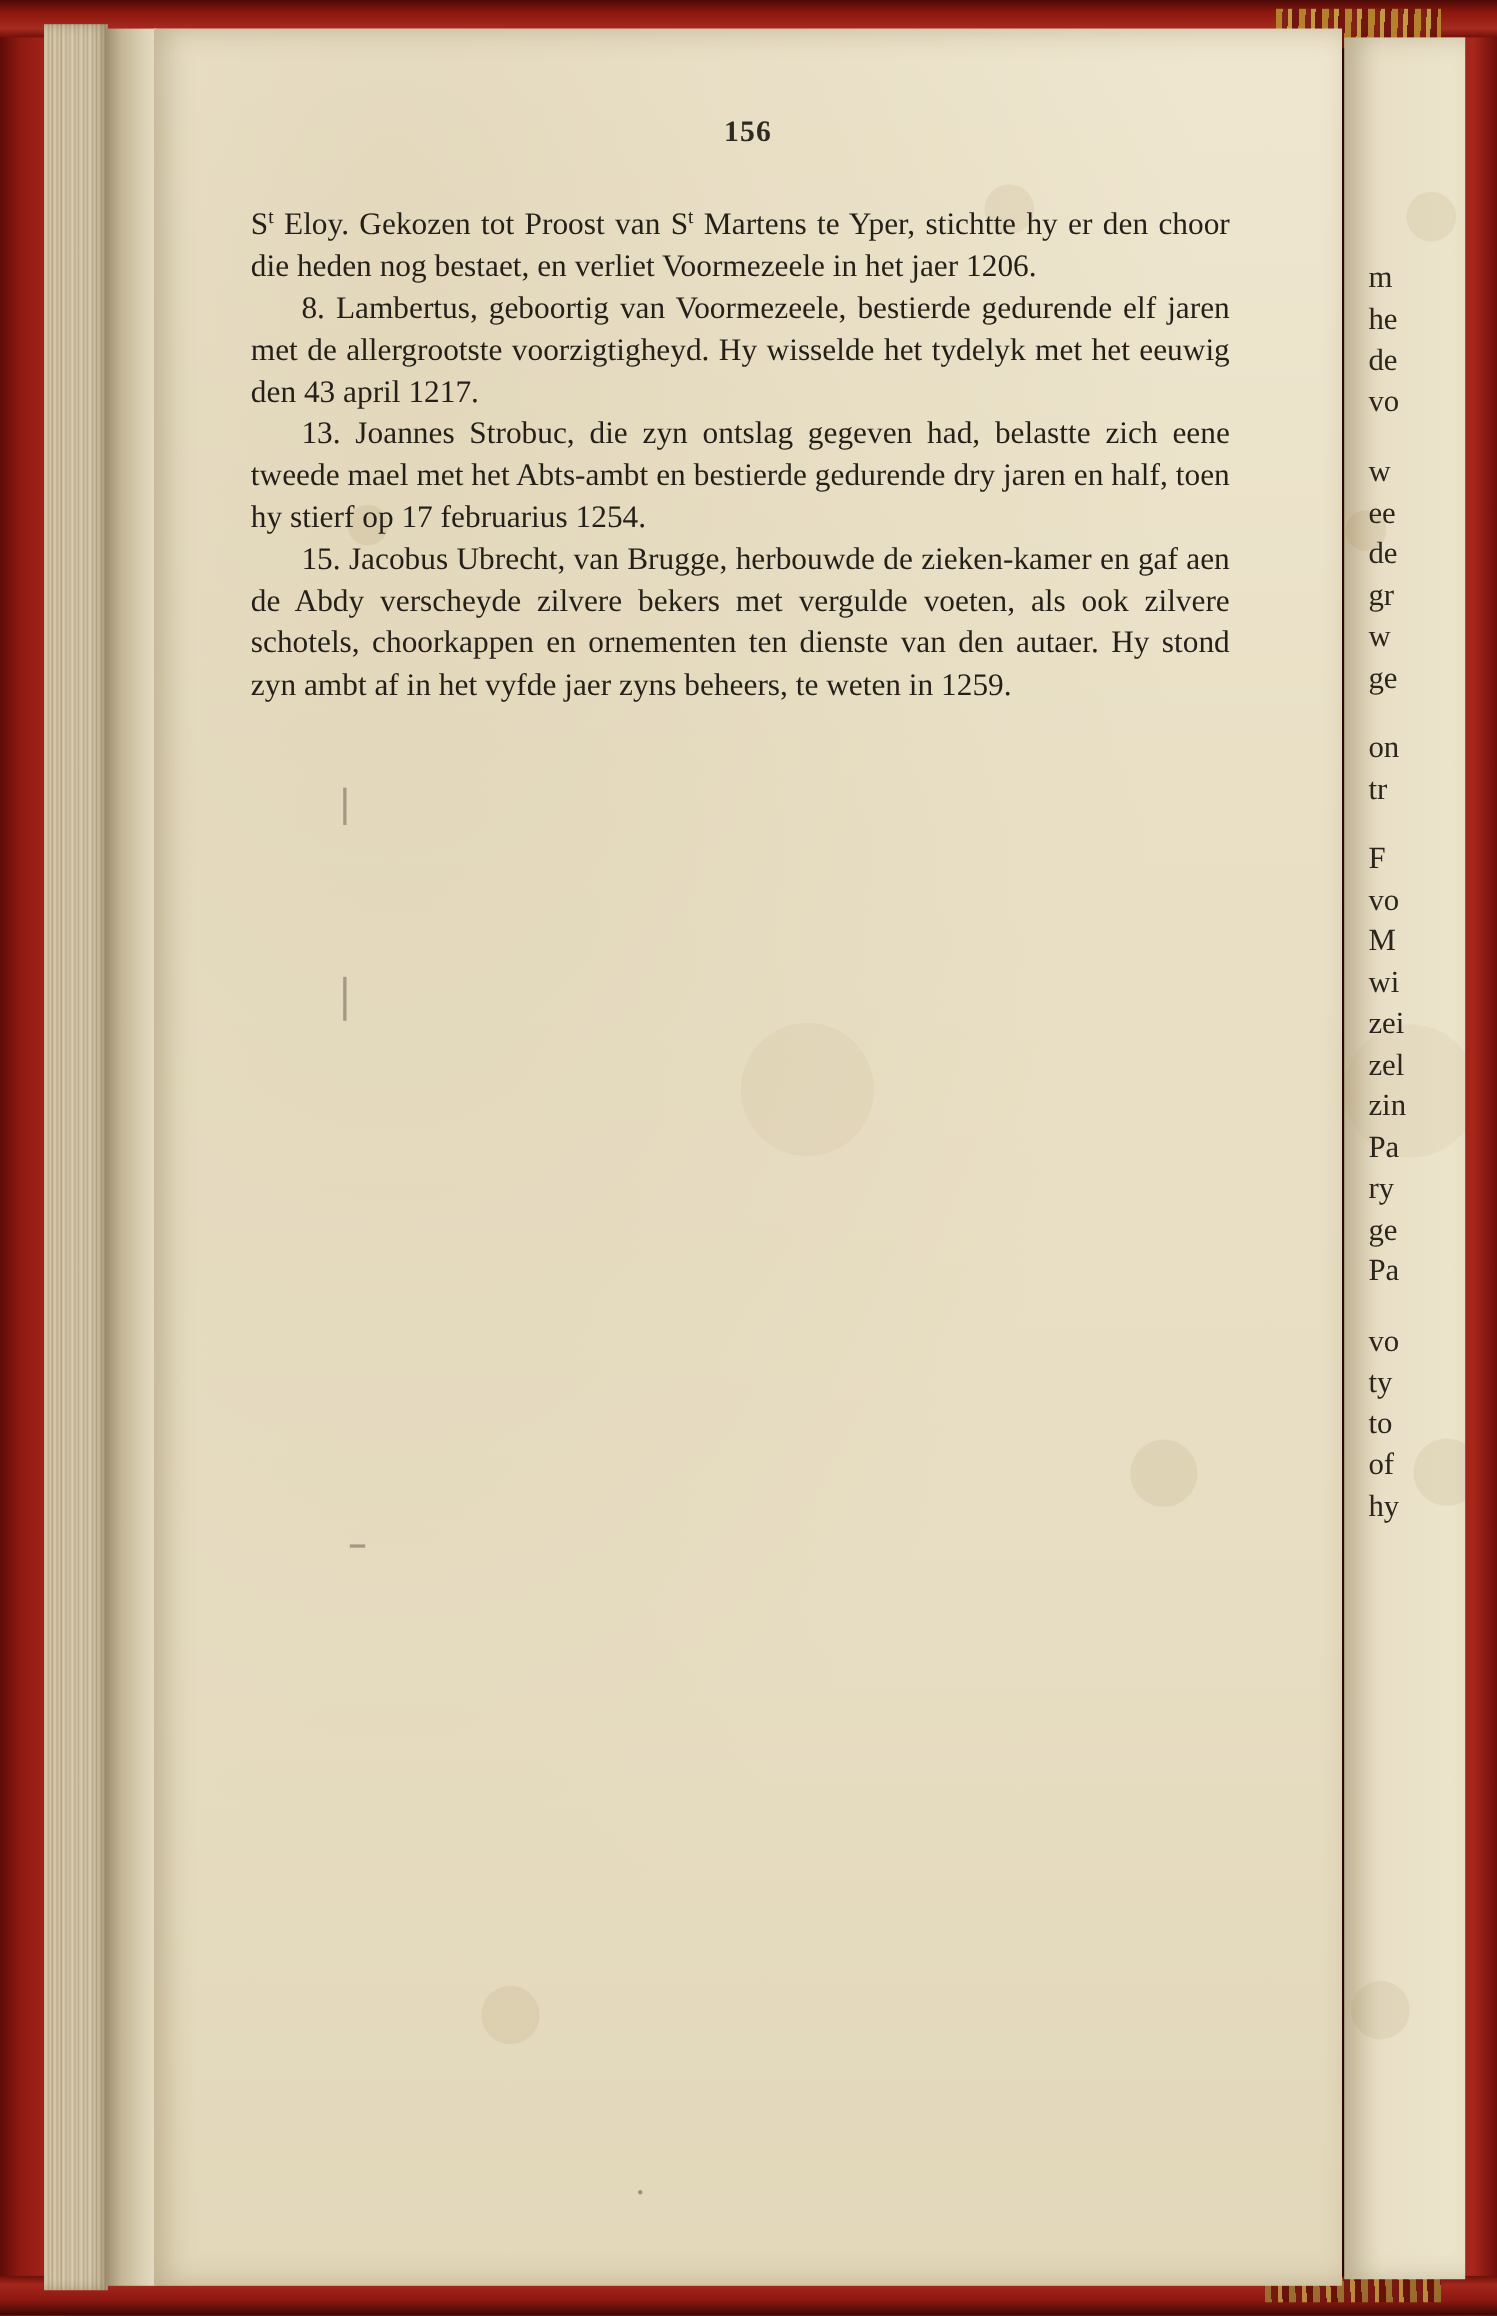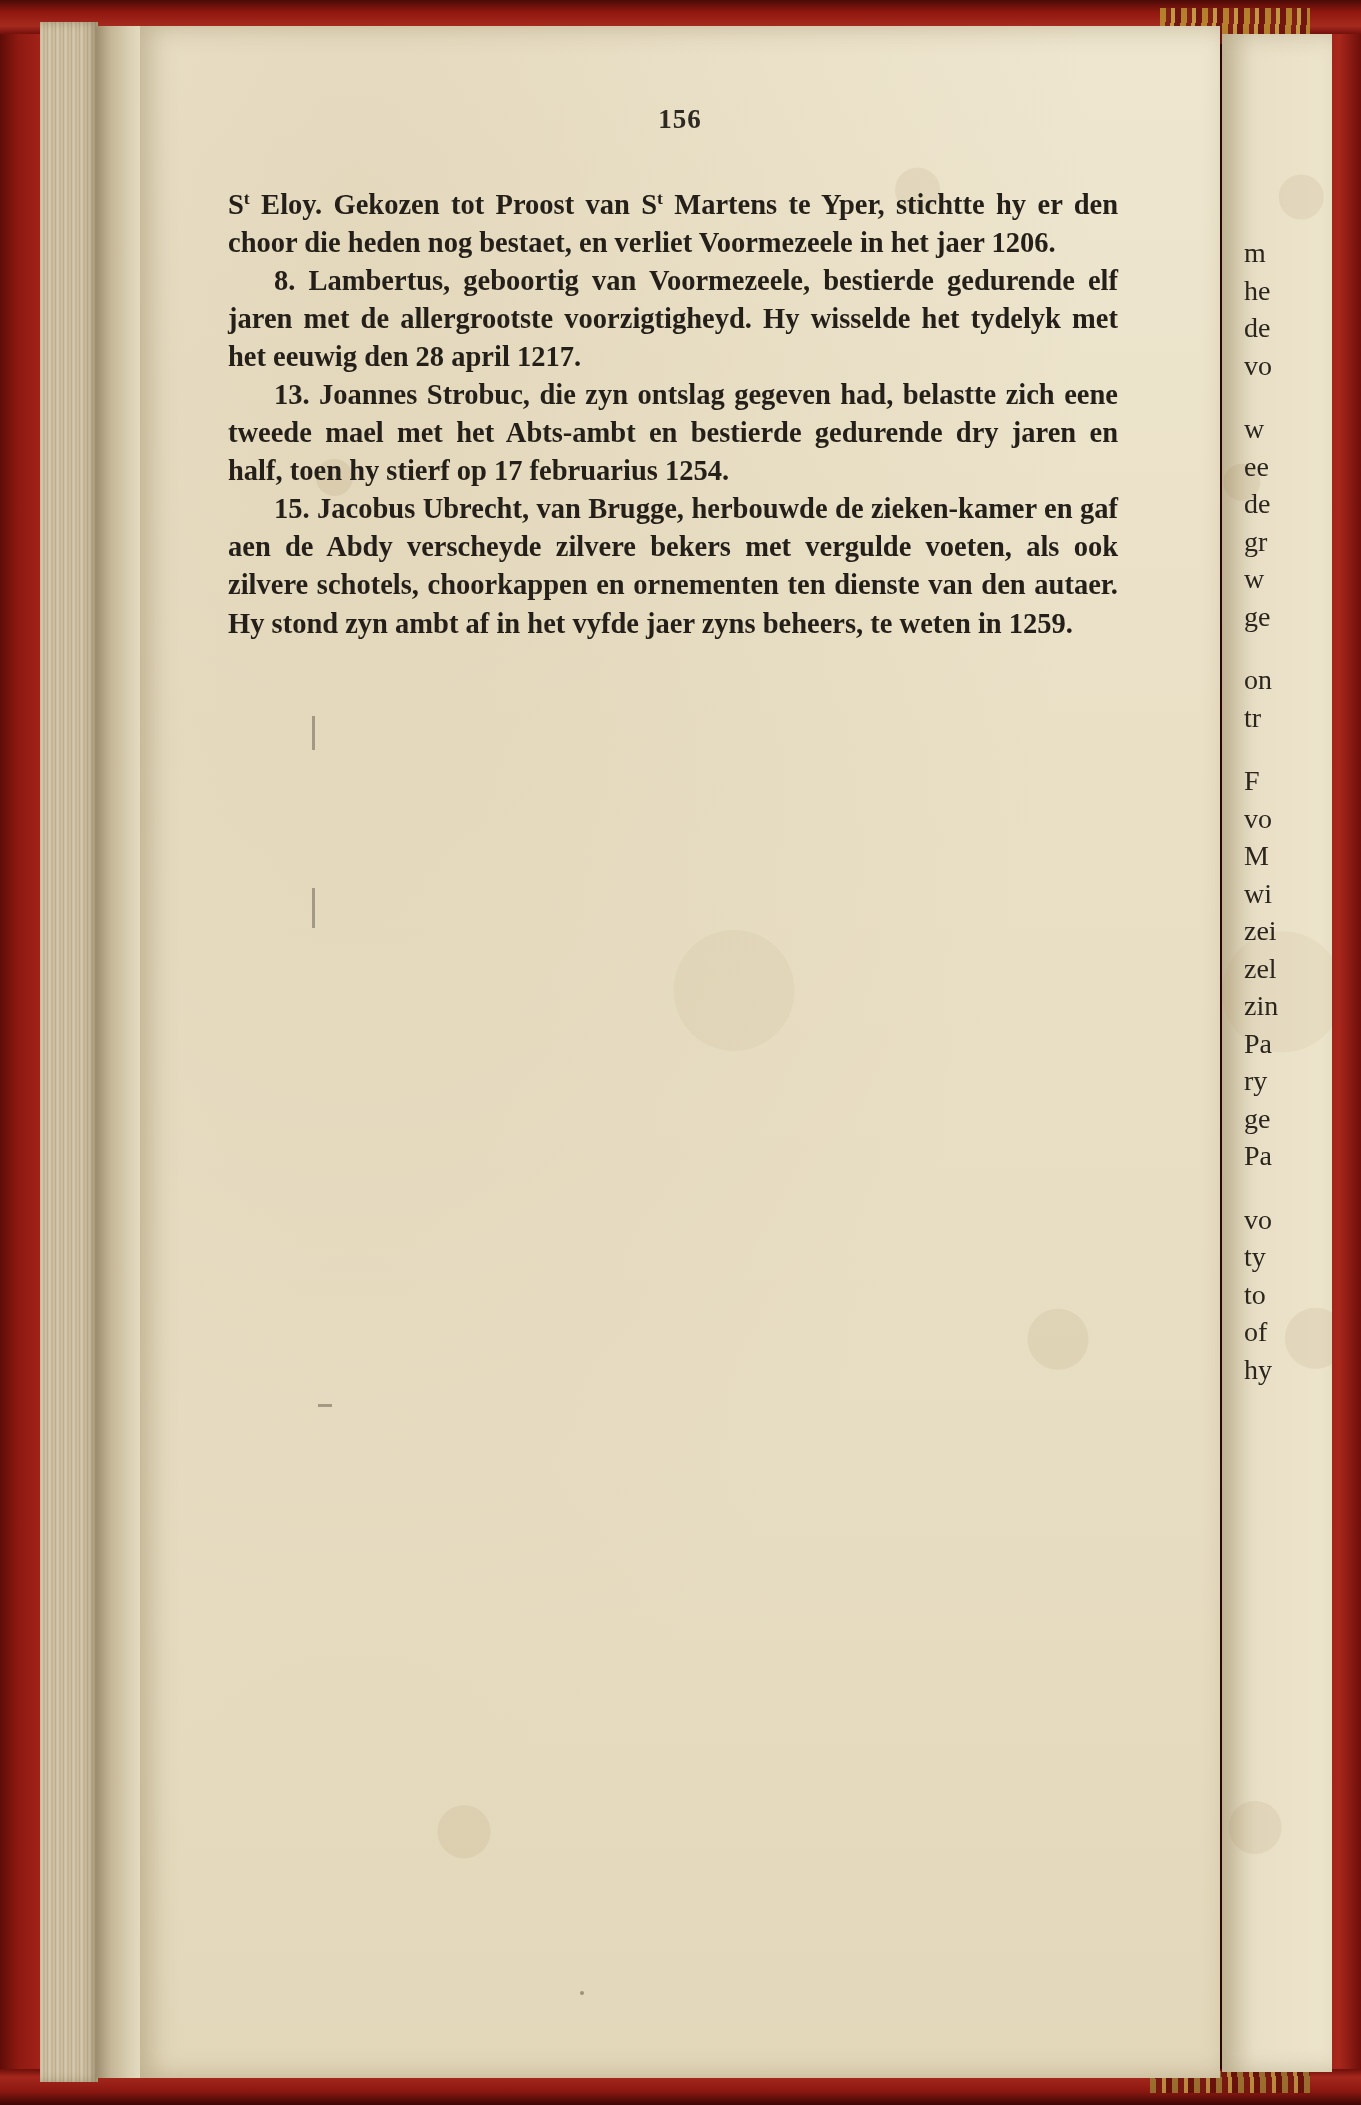--- a/index.html
+++ b/index.html
@@ -99,21 +99,20 @@
   }
   .text-col {
     position: absolute;
     top: 160px;
     left: 88px;
     width: 890px;
     color: #241f19;
     font-size: 28.5px;
     line-height: 1.335;
     text-align: justify;
-    font-weight: bold;
   }
   .para {
     margin: 0 0 0 0;
     text-indent: 46px;
     hyphens: manual;
   }
   .para.first { text-indent: 0; }
   sup.sup {
     font-size: 0.62em;
     vertical-align: super;
@@ -175,21 +174,21 @@
   <div class="marble-bottom"></div>
 
   <div class="edge"></div>
   <div class="gutter"></div>
 
   <div class="page-left">
     <div class="spots"></div>
     <div class="page-number">156</div>
     <div class="text-col">
       <p class="para first">S<sup class="sup">t</sup> Eloy. Gekozen tot Proost van S<sup class="sup">t</sup> Martens te Yper, stichtte hy er den choor die heden nog bestaet, en verliet Voormezeele in het jaer 1206.</p>
-      <p class="para">8. Lambertus, geboortig van Voormezeele, bestierde gedurende elf jaren met de allergrootste voorzigtigheyd. Hy wisselde het tydelyk met het eeuwig den 28 april 1217.</p>
+      <p class="para">8. Lambertus, geboortig van Voormezeele, bestierde gedurende elf jaren met de allergrootste voorzigtigheyd. Hy wisselde het tydelyk met het eeuwig den 43 april 1217.</p>
       <p class="para">13. Joannes Strobuc, die zyn ontslag gegeven had, belastte zich eene tweede mael met het Abts-ambt en bestierde gedurende dry jaren en half, toen hy stierf op 17 februarius 1254.</p>
       <p class="para">15. Jacobus Ubrecht, van Brugge, herbouwde de zieken-kamer en gaf aen de Abdy verscheyde zilvere bekers met vergulde voeten, als ook zilvere schotels, choorkappen en ornementen ten dienste van den autaer. Hy stond zyn ambt af in het vyfde jaer zyns beheers, te weten in 1259.</p>
     </div>
     <div class="mark m1"></div>
     <div class="mark m2"></div>
     <div class="mark m3"></div>
     <div class="tiny-dot"></div>
   </div>
 
   <div class="page-right">

